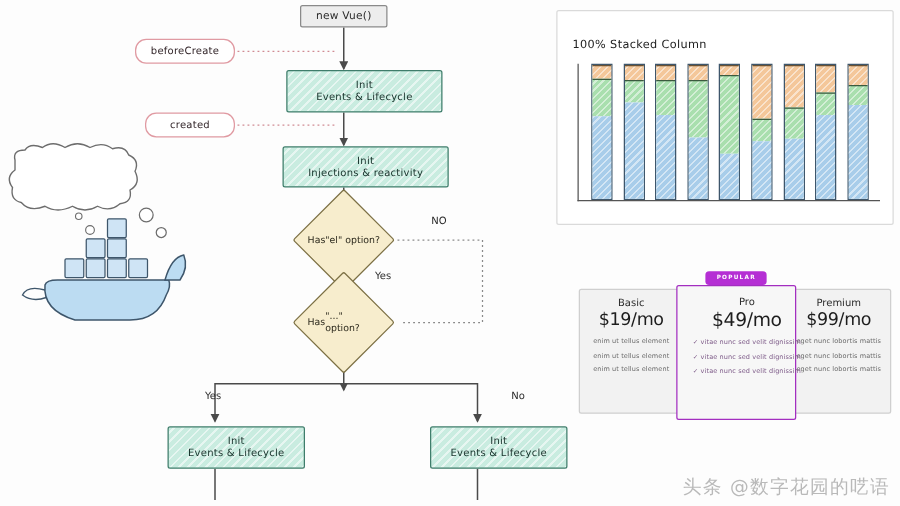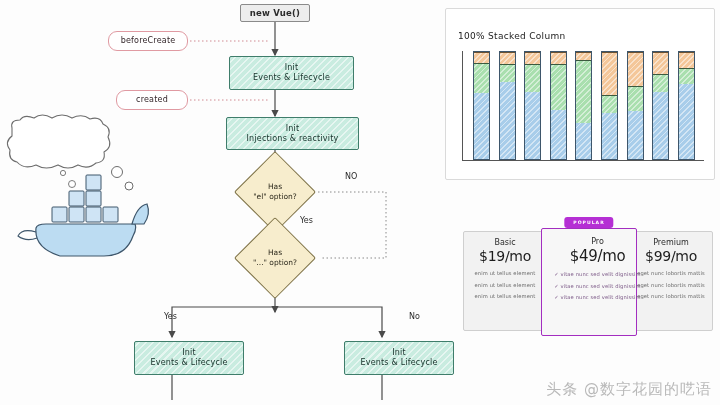--- a/index.html
+++ b/index.html
@@ -66,21 +66,20 @@
     inset: 0;
     background: #f7edcd;
     border: 1.2px solid #7d7145;
     transform: rotate(45deg);
     border-radius: 2px;
   }
   .decision-label {
     position: absolute;
     inset: 0;
     display: flex;
-    flex-direction: column;
     align-items: center;
     justify-content: center;
     font-size: 7.5px;
     color: #2d2a1d;
     line-height: 1.3;
     z-index: 2;
   }
 
   .edge-label {
     position: absolute;
@@ -281,21 +280,21 @@
         <rect x="103" y="207" width="15" height="15" rx="1"></rect>
         <rect x="69" y="191" width="15" height="15" rx="1"></rect>
         <rect x="86" y="191" width="15" height="15" rx="1"></rect>
         <rect x="86" y="175" width="15" height="15" rx="1"></rect>
       </g>
       <circle cx="72" cy="184" r="3.5" fill="#ffffff" stroke="#6d6d6d" stroke-width=".9"></circle>
       <circle cx="63" cy="173" r="2.6" fill="#ffffff" stroke="#6d6d6d" stroke-width=".9"></circle>
     </g>
   </svg>
 
-  <div class="node start-node" style="left:240px; top:4px; width:70px; height:18px;font-weight:bold;">new Vue()</div>
+  <div class="node start-node" style="left:240px; top:4px; width:70px; height:18px;">new Vue()</div>
 
   <div class="node hook-node" style="left:108px; top:31px; width:80px; height:20px;">beforeCreate</div>
 
   <div class="node hook-node" style="left:116px; top:90px; width:72px; height:20px;">created</div>
 
   <div class="node proc-node" style="left:213px; top:56px; width:125px; height:34px; white-space:pre-line;">Init
 Events &amp; Lifecycle</div>
 
   <div class="node proc-node" style="left:210px; top:117px; width:133px; height:33px; white-space:pre-line;">Init
 Injections &amp; reactivity</div>

